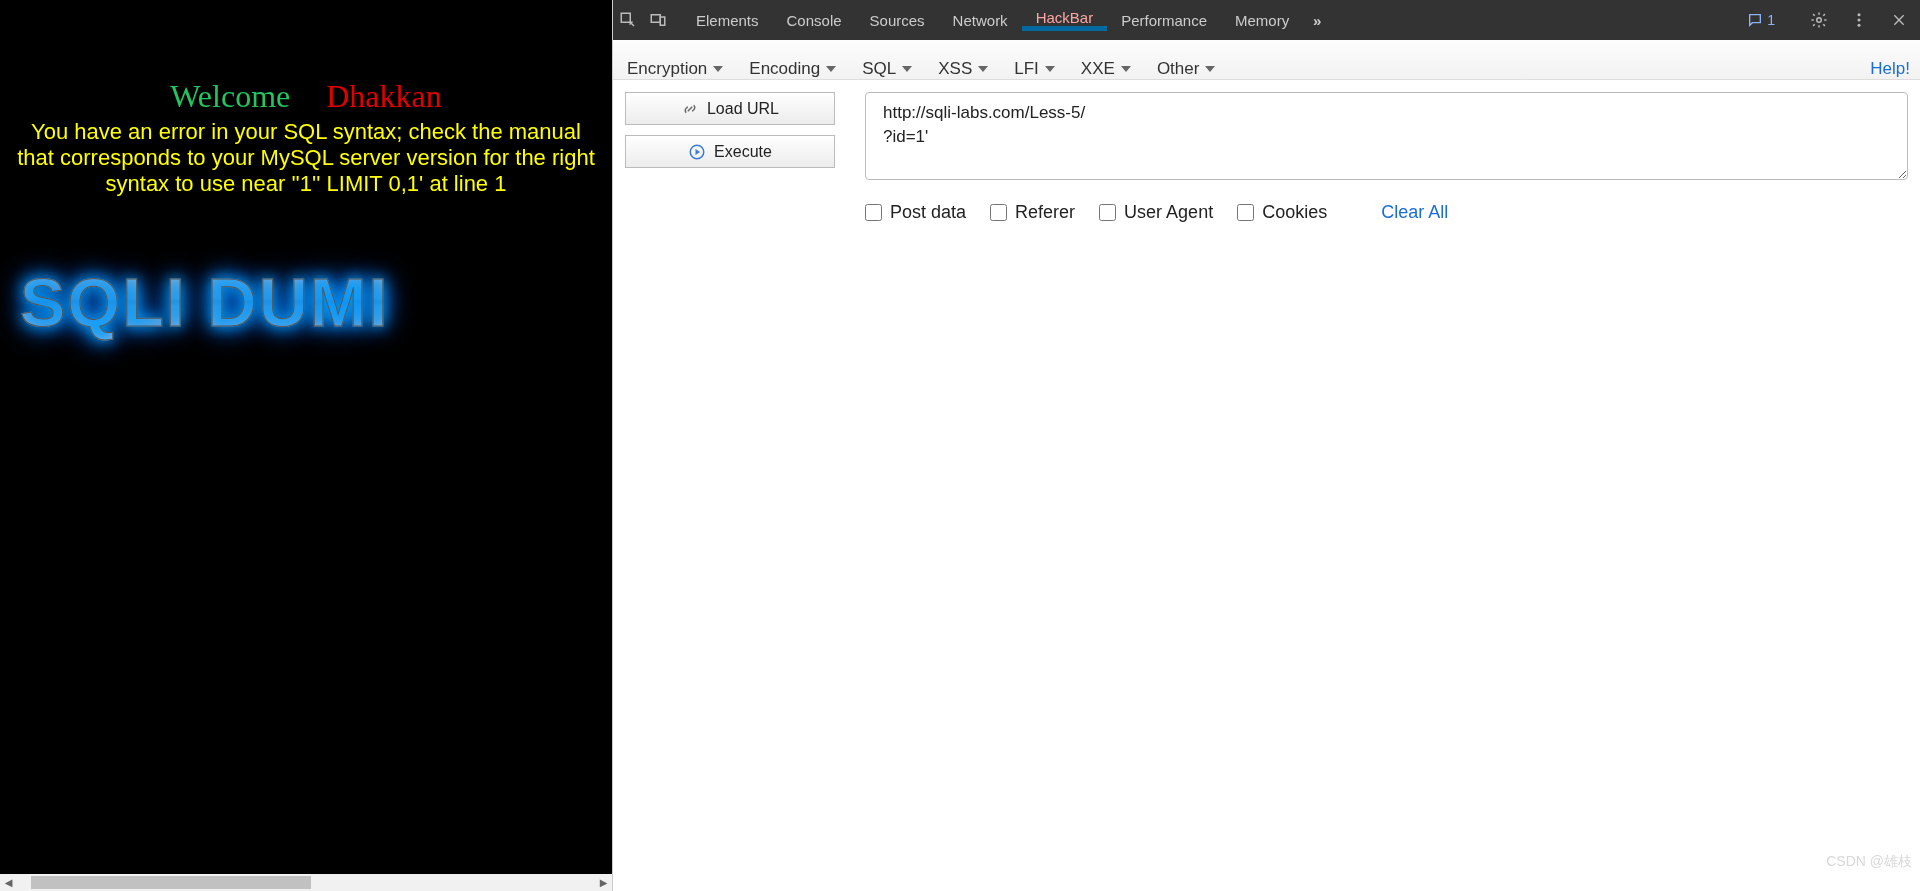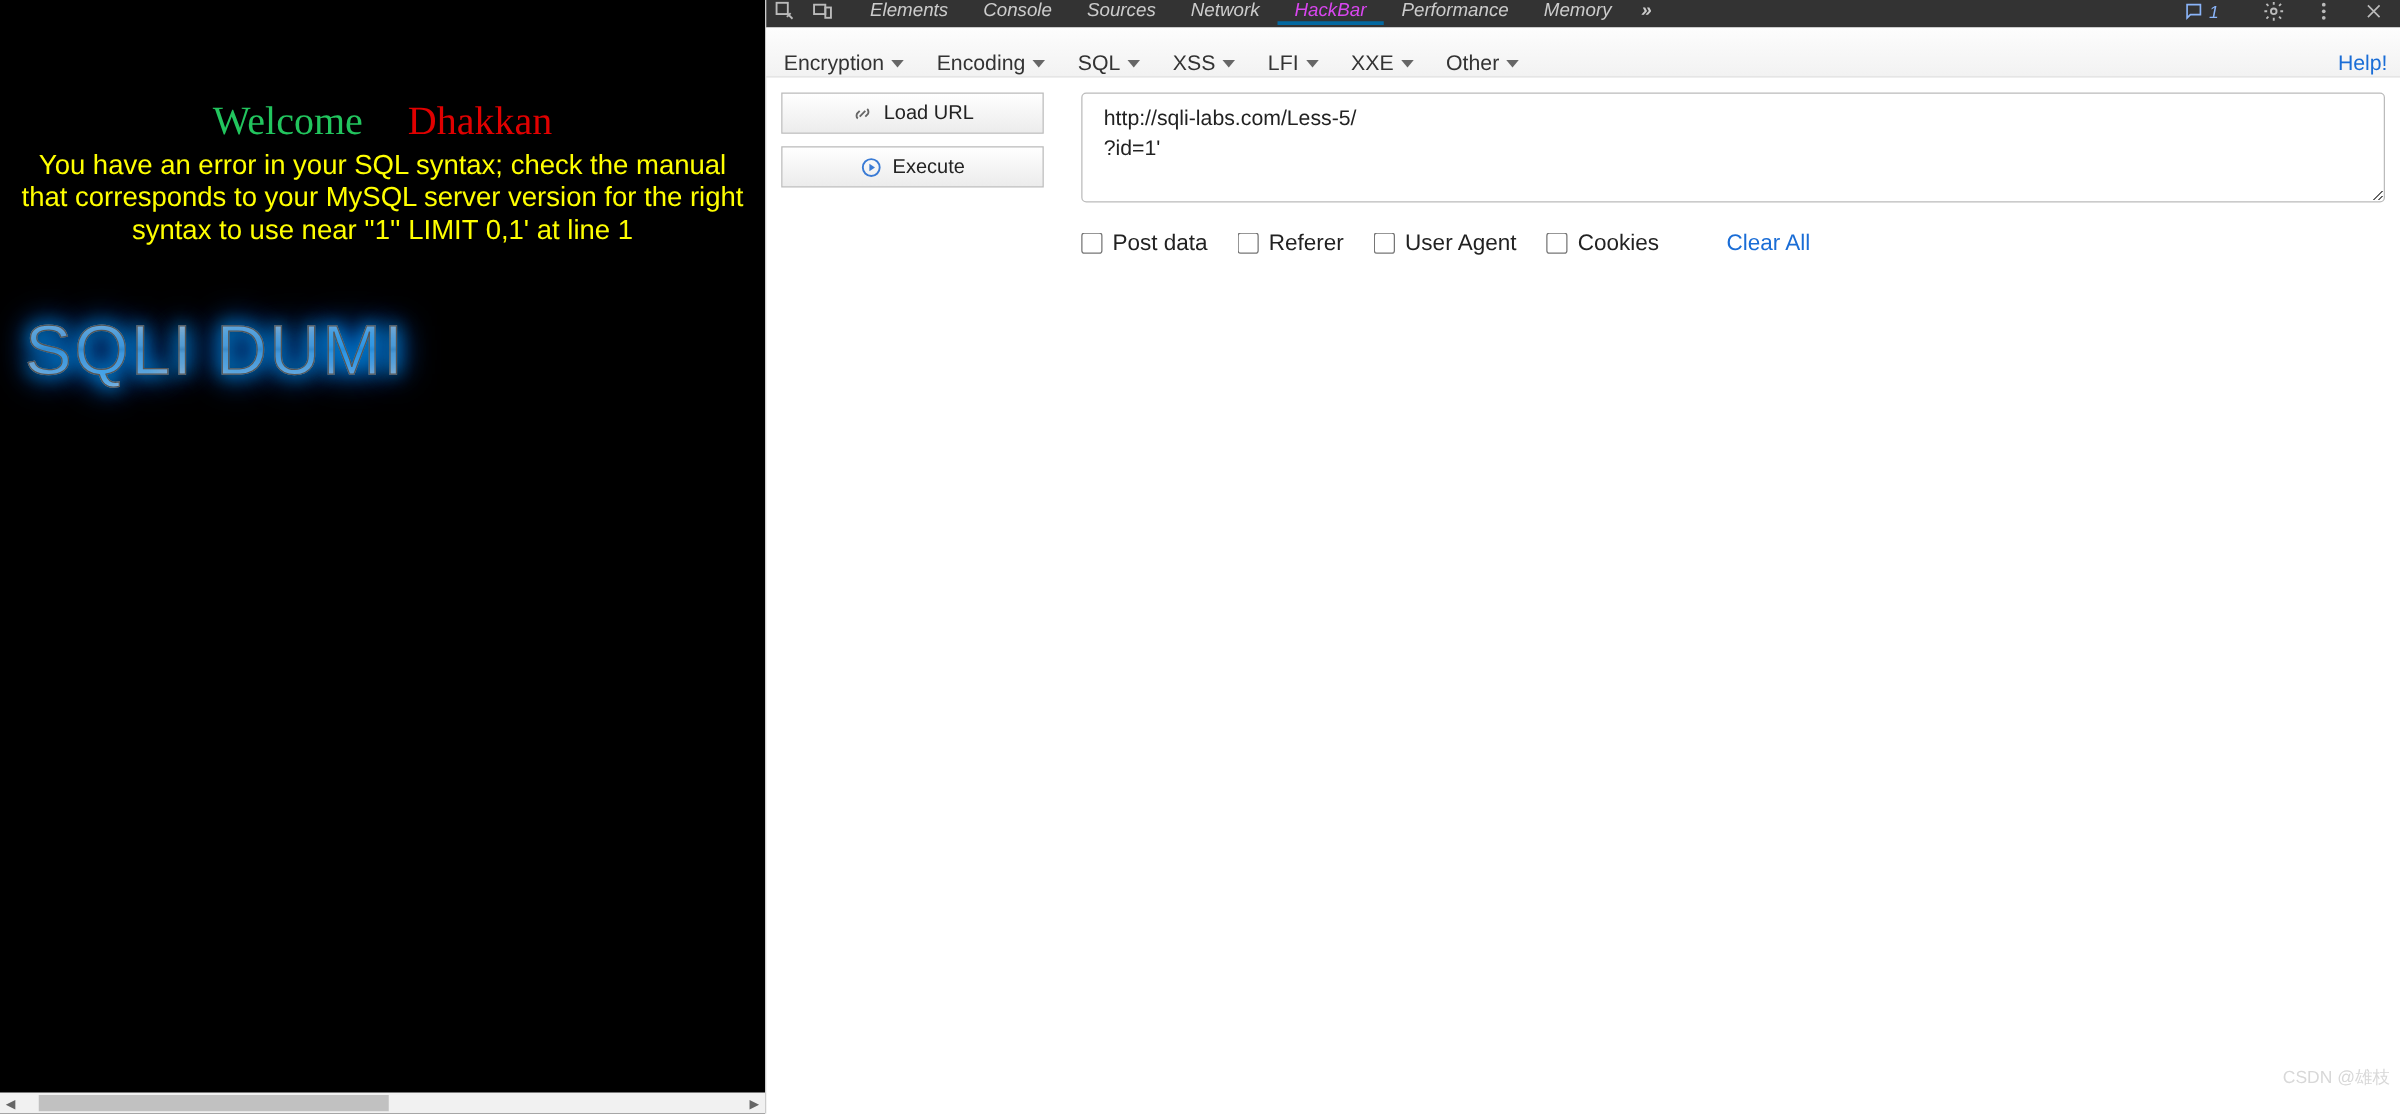--- a/index.html
+++ b/index.html
@@ -5,42 +5,42 @@
     * { margin: 0; padding: 0; box-sizing: border-box; }
     body { font-family: Tahoma, Arial, sans-serif; width: 1920px; height: 891px; display: flex; overflow: hidden; background: #fff; }
     
     
     .page-panel { width: 612px; height: 100%; background: #000; position: relative; overflow: hidden; }
     .page-content { padding-top: 78px; text-align: center; }
     .welcome-line { font-size: 32px; font-family: Georgia, serif; }
     .welcome-text { color: #22c55e; }
     .dhakkan-text { color: #e00000; margin-left: 28px; }
     .error-text { color: #ffff00; font-size: 22px; line-height: 1.18; padding: 4px 12px 0 12px; }
-    .sqli-logo { margin-top: 50px; font-size: 56px; font-weight: 400; font-family: "Arial Black", Impact, sans-serif; letter-spacing: 2px;
+    .sqli-logo { margin-top: 66px; font-size: 68px; font-weight: 700; font-family: "Arial Black", Impact, sans-serif; letter-spacing: 2px;
       color: #b8b8b8;
       background: linear-gradient(180deg,#d0d0d0 0%,#a8a8a8 45%,#888 50%,#aaa 55%,#d0d0d0 100%);
       -webkit-background-clip: text; background-clip: text; -webkit-text-fill-color: transparent;
       text-shadow: 0 0 14px #00a8ff, 0 0 22px #0080ff, 0 0 30px #0060ff;
       white-space: nowrap; padding-left: 20px; text-align: left;
       -webkit-text-stroke: 1px #555;
     }
     .h-scroll { position: absolute; bottom: 0; left: 0; right: 0; height: 17px; background: #f1f1f1; display: flex; align-items: center; }
     .h-scroll .arrow { width: 17px; height: 17px; display: flex; align-items: center; justify-content: center; color: #666; font-size: 10px; }
     .h-scroll .track { flex: 1; height: 100%; position: relative; }
     .h-scroll .thumb { position: absolute; left: 14px; top: 2px; width: 280px; height: 13px; background: #c1c1c1; }
 
     
     .devtools { flex: 1; height: 100%; display: flex; flex-direction: column; background: #fff; border-left: 1px solid #ccc; }
     
     
-    .dt-tabstrip { height: 22px; background: #333; display: flex; align-items: flex-start; color: #ccc; font-size: 15px; font-style: italic; }
+    .dt-tabstrip { height: 40px; background: #333; display: flex; align-items: center; color: #ccc; font-size: 15px; }
     .dt-tabstrip .ts-icon { width: 30px; display: flex; align-items: center; justify-content: center; color: #bbb; cursor: pointer; }
     .dt-tabstrip .divider { width: 1px; background: #555; margin: 6px 4px; }
     .dt-tab { padding: 0 14px; display: flex; align-items: center; cursor: pointer; color: #ccc; }
-    .dt-tab.active { color: #d946ef; border-bottom: 3px solid #0369a1; }
+    .dt-tab.active { color: #fca5a5; border-bottom: 5px solid #0369a1; }
     .dt-spacer { flex: 1; }
     .dt-right { display: flex; align-items: center; gap: 10px; padding-right: 6px; }
     .dt-msg { display: flex; align-items: center; gap: 4px; color: #8ab4f8; cursor: pointer; font-size: 14px; }
     .dt-msg svg { width: 16px; height: 16px; }
     .more-tabs { width: 28px; display: flex; align-items: center; justify-content: center; font-weight: bold; }
 
     
     .hb-toolbar { height: 40px; background: linear-gradient(#fdfdfd,#f2f2f2); border-bottom: 1px solid #ddd; display: flex; align-items: flex-end; padding: 0 10px; font-size: 17px; color: #333; }
     .hb-menu { padding: 0 4px; margin-right: 18px; display: flex; align-items: center; gap: 6px; cursor: pointer; }
     .hb-menu .caret { width: 0; height: 0; border-left: 5px solid transparent; border-right: 5px solid transparent; border-top: 6px solid #666; }

